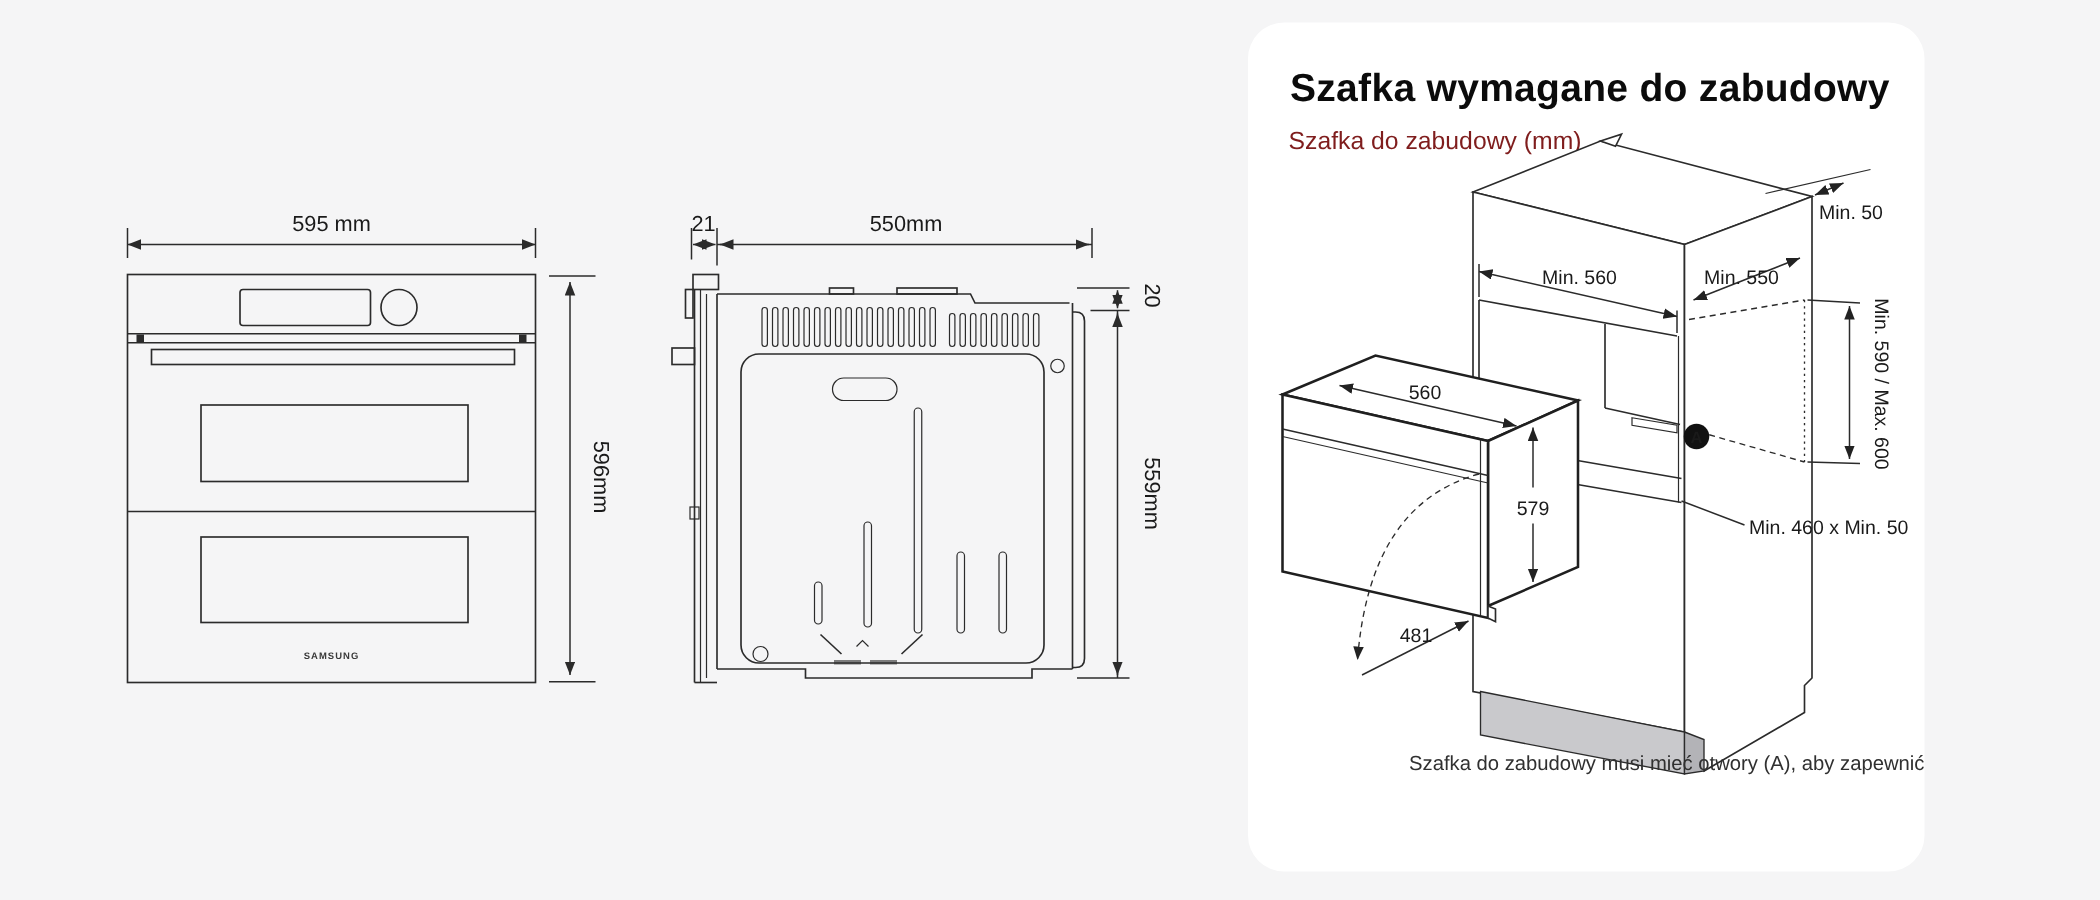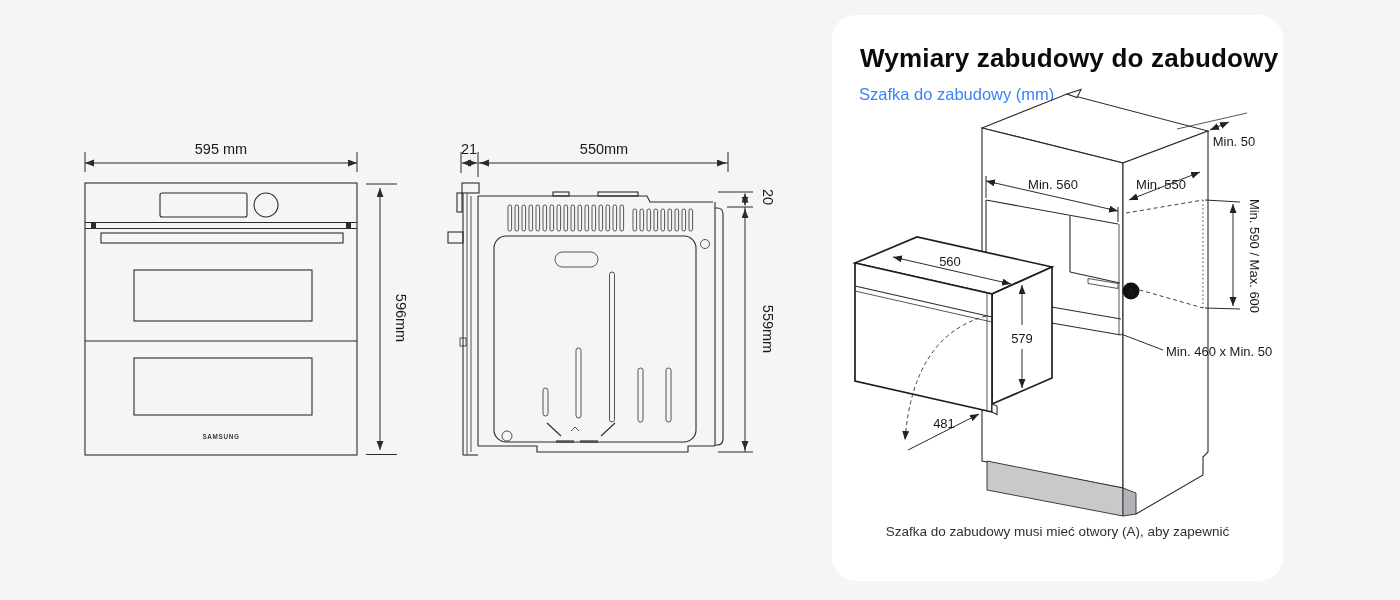--- a/index.html
+++ b/index.html
@@ -11,22 +11,22 @@
   .thin{stroke:#2b2b2b;stroke-width:0.8;fill:none;}
   .bold{stroke:#1f1f1f;stroke-width:1.7;fill:#ffffff;}
   .fillw{fill:#ffffff;}
   .dim{stroke:#2b2b2b;stroke-width:1;fill:none;}
   .dash{stroke:#2b2b2b;stroke-width:0.9;fill:none;stroke-dasharray:4 3;}
   .dot{stroke:#2b2b2b;stroke-width:0.9;fill:none;stroke-dasharray:1.5 2.6;}
   .dimtext{font-size:14.5px;}
   .dimtext-sm{font-size:13px;}
   .card{position:absolute;left:832px;top:15px;width:451px;height:566px;background:#ffffff;border-radius:24px;}
   .card-title{position:absolute;left:28px;top:28px;font-size:26px;font-weight:700;color:#0b0b0b;letter-spacing:0.2px;white-space:nowrap;}
-  .card-subtitle{position:absolute;left:27px;top:70px;font-size:16.5px;font-weight:500;color:#3b82f6;white-space:nowrap;}
-  .card-note{position:absolute;left:0;right:0;top:507px;text-align:center;font-size:13.5px;color:#303030;line-height:1.45;}
+  .card-subtitle{position:absolute;left:27px;top:70px;font-size:16.5px;font-weight:500;color:#7f1d1d;white-space:nowrap;}
+  .card-note{position:absolute;left:0;right:0;top:484px;text-align:right;font-size:13.5px;color:#303030;line-height:1.45;}
   .brand{font-size:6.3px;font-weight:700;letter-spacing:0.7px;fill:#3a3a3a;}
 </style>
 </head>
 <body>
 
 <div class="stage">
 
   <svg style="left:55px;top:125px;" width="350" height="340" viewBox="55 125 350 340">
     <defs>
       <marker id="a1" markerWidth="10" markerHeight="8" refX="9" refY="3.5" orient="auto-start-reverse" markerUnits="userSpaceOnUse">
@@ -146,21 +146,21 @@
       <text class="dimtext" x="763" y="197" text-anchor="middle" transform="rotate(90 763 197)">20</text>
       <line class="dim" x1="745" y1="207" x2="745" y2="452"></line>
       <line class="dim" x1="745" y1="216" x2="745" y2="209" marker-end="url(#a2)"></line>
       <line class="dim" x1="745" y1="443" x2="745" y2="450" marker-end="url(#a2)"></line>
       <line class="dim" x1="718" y1="452" x2="753" y2="452"></line>
       <text class="dimtext" x="763" y="329" text-anchor="middle" transform="rotate(90 763 329)">559mm</text>
     </g>
   </svg>
 
   <div class="card">
-    <div class="card-title">Wymiary zabudowy do zabudowy</div>
+    <div class="card-title">Szafka wymagane do zabudowy</div>
     <div class="card-subtitle">Szafka do zabudowy (mm)</div>
 
     <svg style="left:13px;top:75px;" width="425" height="435" viewBox="845 90 425 435">
       <defs>
         <marker id="a3" markerWidth="10" markerHeight="8" refX="9" refY="3.5" orient="auto-start-reverse" markerUnits="userSpaceOnUse">
           <path d="M0,0 L9,3.5 L0,7 Z" fill="#222"></path>
         </marker>
       </defs>
 
       <g>

